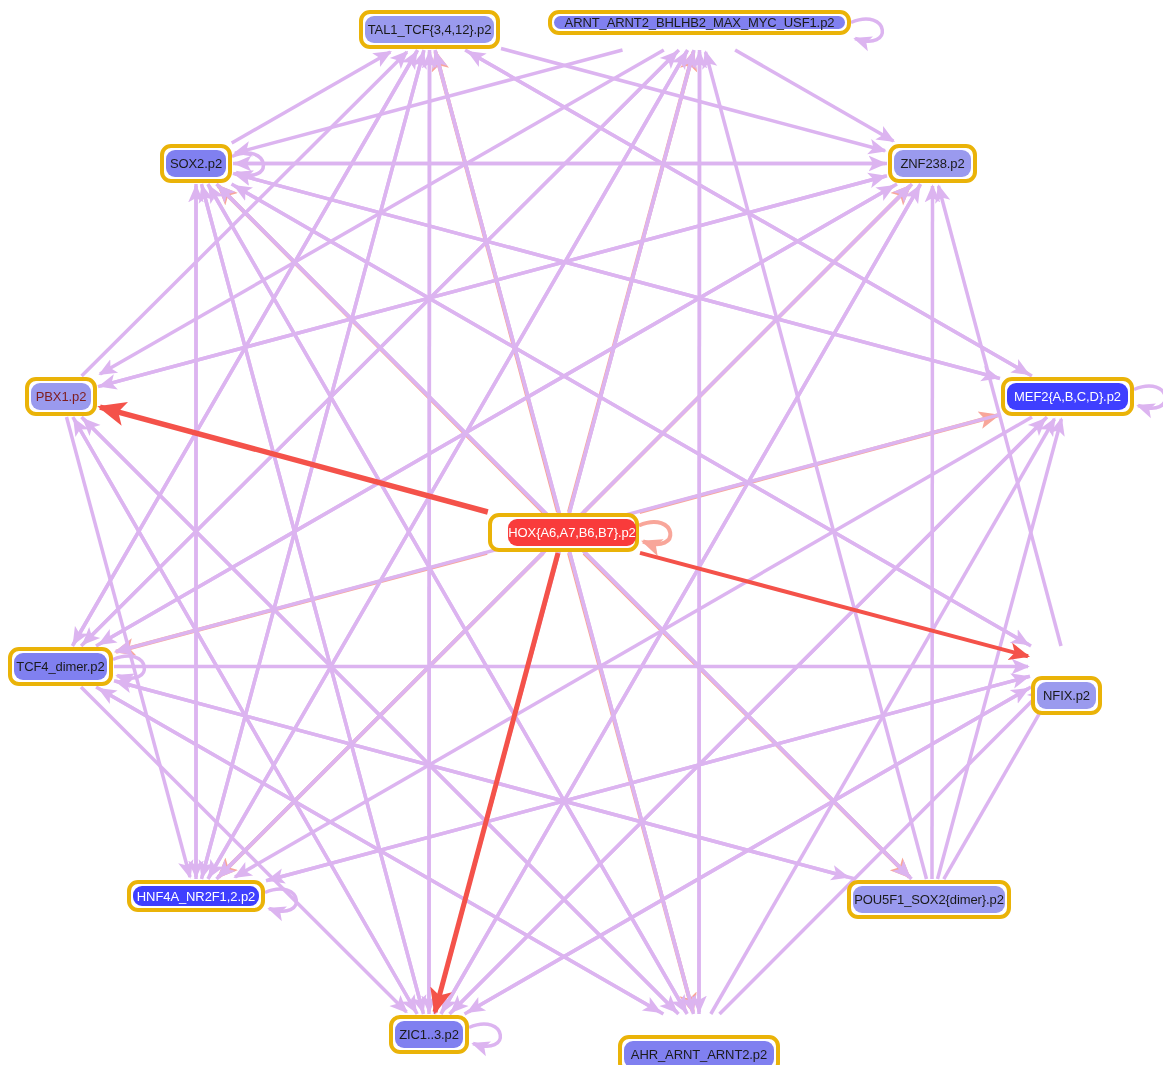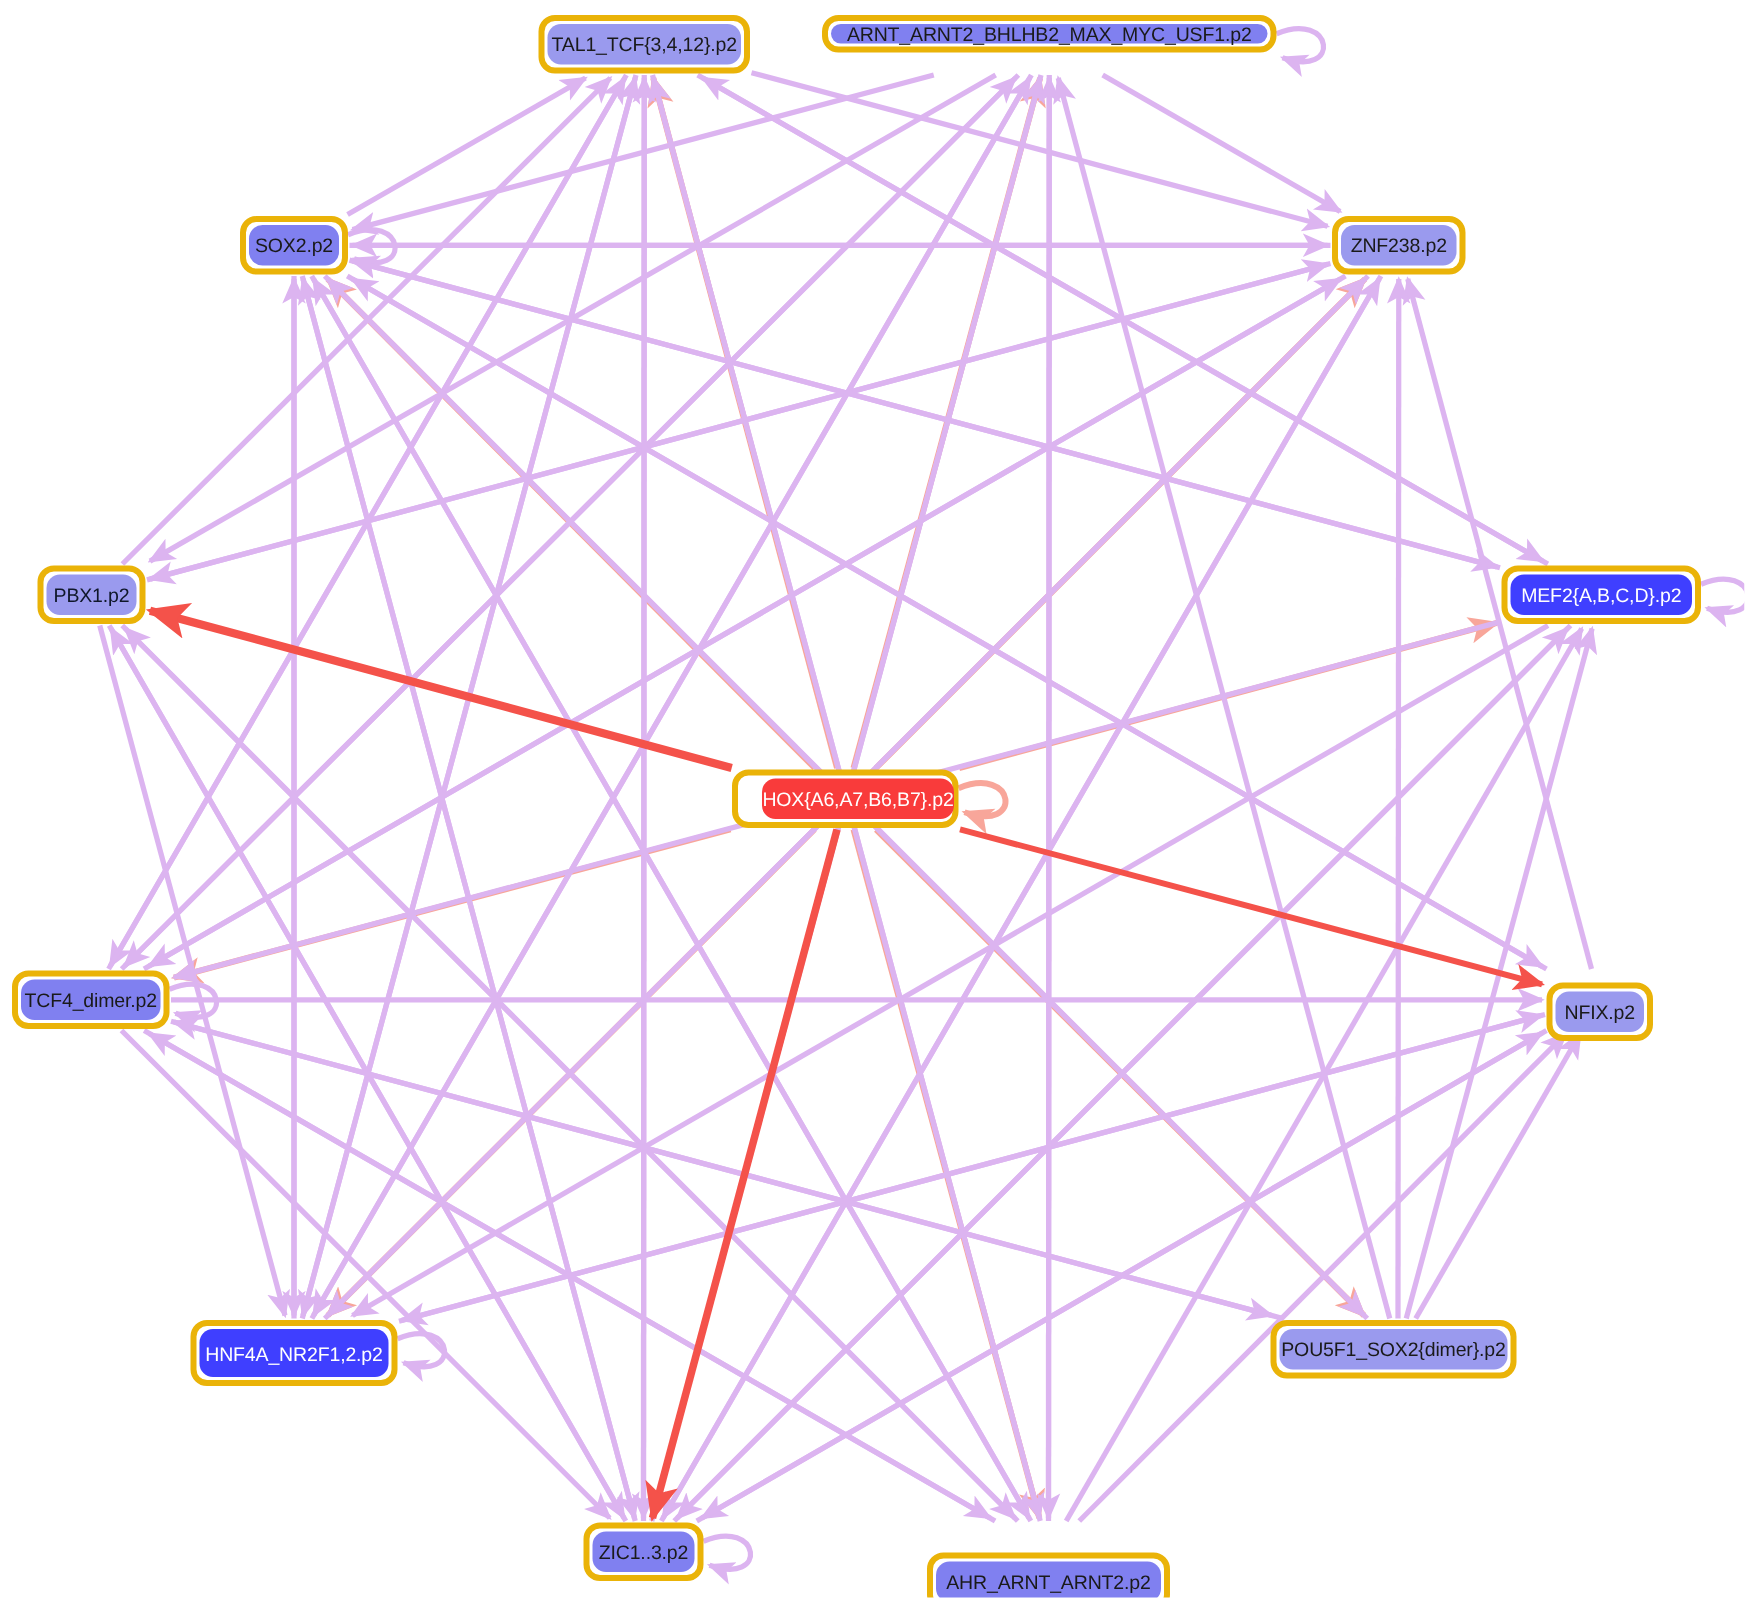--- a/index.html
+++ b/index.html
@@ -166,35 +166,35 @@
       <div class="node" style="left: 548px; top: 10px; width: 303px; height: 25px;">
         <div class="node-inner" style="background: rgb(128, 128, 240); color: rgb(26, 26, 26);">ARNT_ARNT2_BHLHB2_MAX_MYC_USF1.p2</div>
       </div>
       <div class="node" style="left: 160px; top: 144px; width: 72px; height: 39px;">
         <div class="node-inner" style="background: rgb(128, 128, 240); color: rgb(26, 26, 26);">SOX2.p2</div>
       </div>
       <div class="node" style="left: 888px; top: 144px; width: 89px; height: 39px;">
         <div class="node-inner" style="background: rgb(154, 154, 238); color: rgb(26, 26, 26);">ZNF238.p2</div>
       </div>
       <div class="node" style="left: 25px; top: 377px; width: 72px; height: 39px;">
-        <div class="node-inner" style="background: rgb(154, 154, 238); color: #0f172a;">PBX1.p2</div>
+        <div class="node-inner" style="background: rgb(154, 154, 238); color: #7f1d1d;">PBX1.p2</div>
       </div>
       <div class="node" style="left: 1001px; top: 377px; width: 133px; height: 39px;">
         <div class="node-inner" style="background: rgb(63, 63, 255); color: rgb(255, 255, 255);">MEF2{A,B,C,D}.p2</div>
       </div>
       <div class="node" style="left: 488px; top: 513px; width: 151px; height: 39px;">
         <div class="node-inner" style="background: rgb(249, 59, 59); color: rgb(255, 255, 255); margin-left: 17px;">HOX{A6,A7,B6,B7}.p2</div>
       </div>
       <div class="node" style="left: 8px; top: 647px; width: 105px; height: 39px;">
         <div class="node-inner" style="background: rgb(128, 128, 240); color: rgb(26, 26, 26);">TCF4_dimer.p2</div>
       </div>
-      <div class="node" style="left: 1031px; top: 655px; width: 71px; height: 39px;">
+      <div class="node" style="left: 1031px; top: 676px; width: 71px; height: 39px;">
         <div class="node-inner" style="background: rgb(154, 154, 238); color: rgb(26, 26, 26);">NFIX.p2</div>
       </div>
-      <div class="node" style="left: 127px; top: 880px; width: 138px; height: 44px;">
+      <div class="node" style="left: 127px; top: 880px; width: 138px; height: 32px;">
         <div class="node-inner" style="background: rgb(63, 63, 255); color: rgb(255, 255, 255);">HNF4A_NR2F1,2.p2</div>
       </div>
       <div class="node" style="left: 847px; top: 880px; width: 164px; height: 39px;">
         <div class="node-inner" style="background: rgb(154, 154, 238); color: rgb(26, 26, 26);">POU5F1_SOX2{dimer}.p2</div>
       </div>
       <div class="node" style="left: 389px; top: 1015px; width: 80px; height: 39px;">
         <div class="node-inner" style="background: rgb(128, 128, 240); color: rgb(26, 26, 26);">ZIC1..3.p2</div>
       </div>
       <div class="node" style="left: 618px; top: 1015px; width: 162px; height: 39px; margin-top: 20px;">
         <div class="node-inner" style="background: rgb(128, 128, 240); color: rgb(26, 26, 26);">AHR_ARNT_ARNT2.p2</div>

